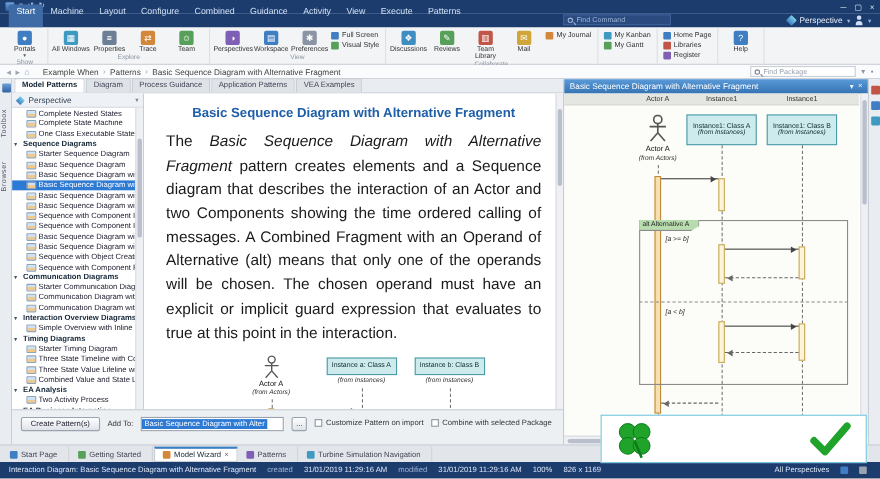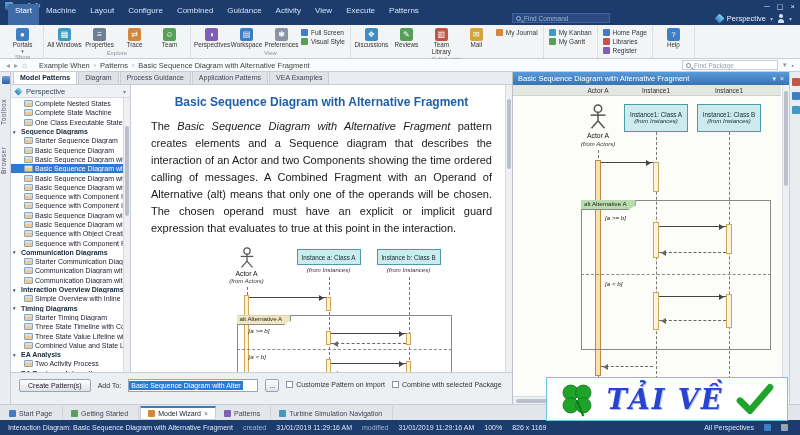--- a/index.html
+++ b/index.html
@@ -72,21 +72,21 @@
 .titem:not(.group) .tarrow{display:none}
 .tarrow{width:6px;font-size:5px;color:#456;flex:none}
 .tico{width:9px;height:7px;border:1px solid #8fa3b8;background:linear-gradient(180deg,#cfe2f4 0 45%,#f0c98c 45% 100%);border-radius:1px;flex:none}
 .titem.sel{background:#2d7ad4;color:#fff}
 .tlbl{overflow:hidden}
 .vscroll{position:absolute;width:7px;background:#eef0f3;border-left:1px solid #d7dbe0}
 .vthumb{position:absolute;left:1px;right:1px;border-radius:2px;background:#b9c0cb}
 
 #docpanel{position:absolute;left:131px;top:85px;width:381px;height:287px;background:#fff;overflow:hidden;padding:8px 20px 0}
 .doc-title{font-size:12px;font-weight:bold;color:#1f5fa8;text-align:center;margin:2px 0 9px}
-.doc-para{font-size:11px;line-height:1.55;text-align:justify;color:#1a1a1a}
+.doc-para{font-size:14px;line-height:1.55;text-align:justify;color:#1a1a1a}
 .run.i{font-style:italic}
 .docfig{position:relative;width:340px;height:152px;margin:10px auto 0}
 .doc-footer{font-size:8px;margin-top:12px;color:#1a1a1a;white-space:nowrap;overflow:hidden}
 #docscroll{right:0;top:0;bottom:0}
 
 .fig-name{position:absolute;font-size:6.8px;text-align:center;color:#111}
 .fig-from{position:absolute;font-size:6px;font-style:italic;color:#333;text-align:center}
 .seqbox{position:absolute;background:#cdeaec;border:1px solid #4d9aa8;font-size:6.3px;display:flex;flex-direction:column;align-items:center;justify-content:center;text-align:center;line-height:1.2;color:#0f2a30}
 .seqbox .sfrom{font-size:6px;font-style:italic}
 .lifeline{position:absolute;width:0;border-left:1px dashed #777}
@@ -790,19 +790,18 @@
   <div id="watermark">
     <svg width="36" height="36" viewBox="0 0 40 40">
       <g fill="#1fa32a" stroke="#0e7a1a" stroke-width="1">
         <circle cx="13" cy="13" r="8.5"></circle>
           <circle cx="27" cy="13" r="8.5"></circle>
         <circle cx="13" cy="27" r="8.5"></circle>
           <circle cx="27" cy="27" r="8.5"></circle>
       </g>
       <path d="M20 22 L27 39" stroke="#0e7a1a" stroke-width="2.5" fill="none"></path>
     </svg>
-    <span class="wm-text">TẢI VỀ</span>
     <svg width="40" height="34" viewBox="0 0 48 40">
       <path d="M6 22 L18 34 L42 6" fill="none" stroke="#1fa32a" stroke-width="8" stroke-linecap="round" stroke-linejoin="round"></path>
     </svg>
   </div>
 
 </div>
 
 </body></html>

